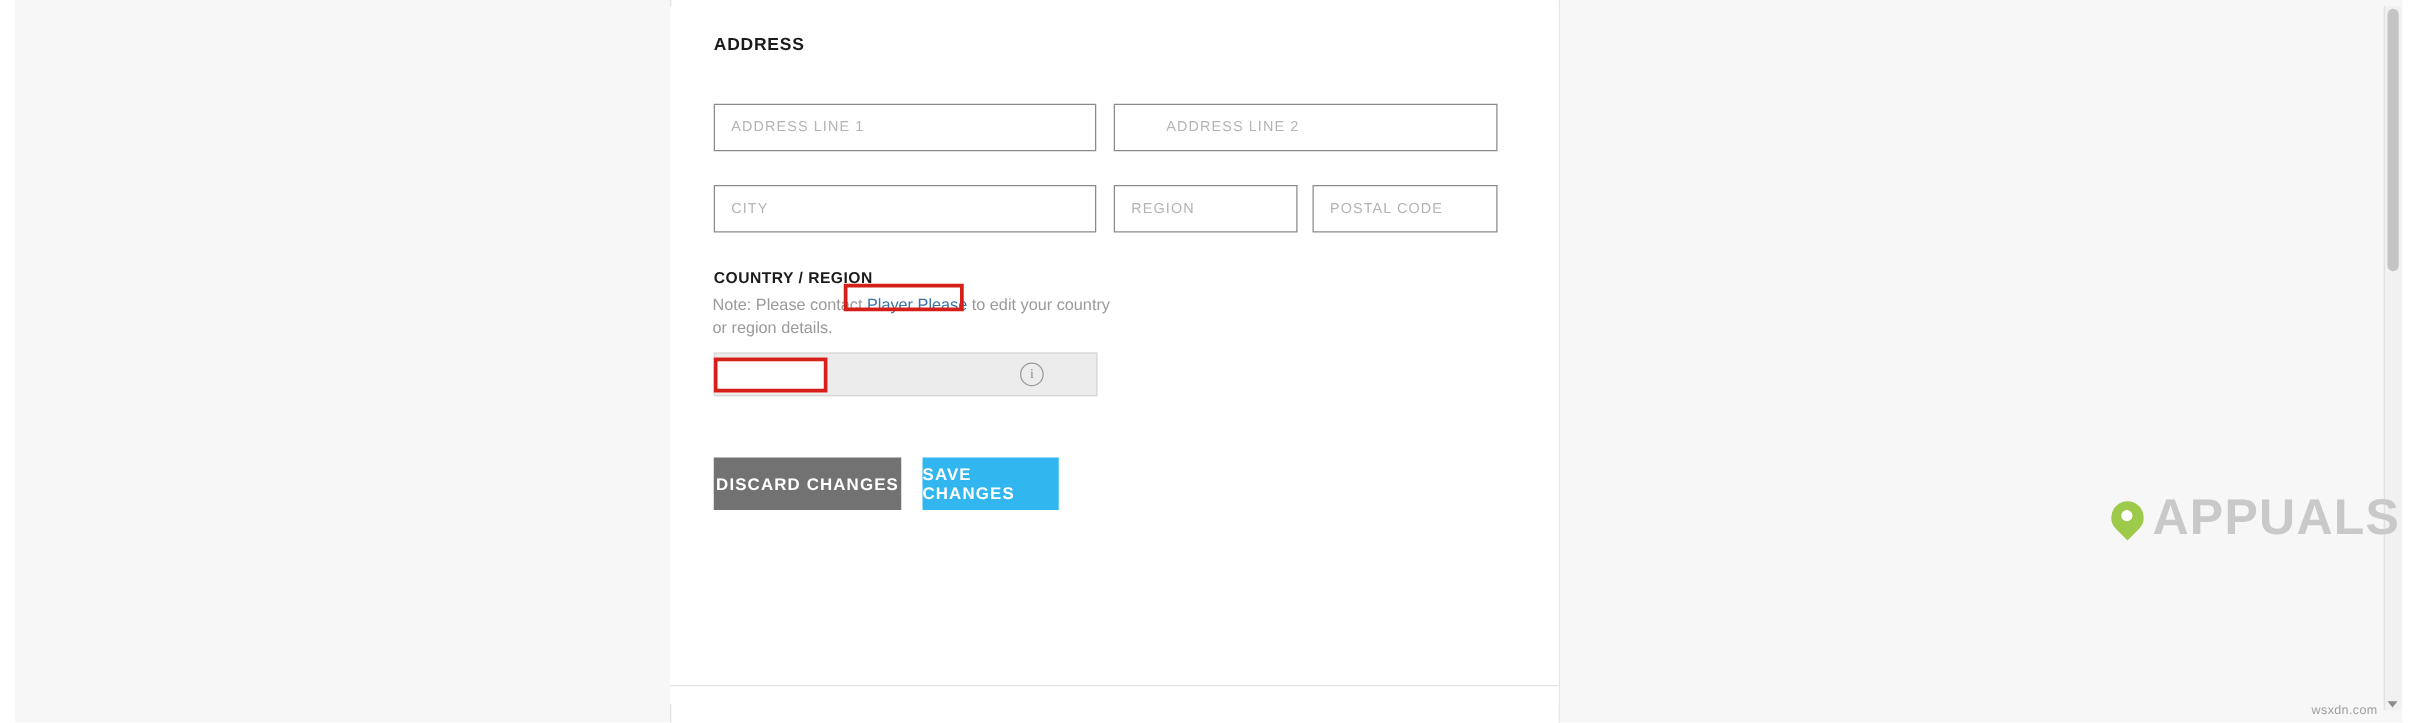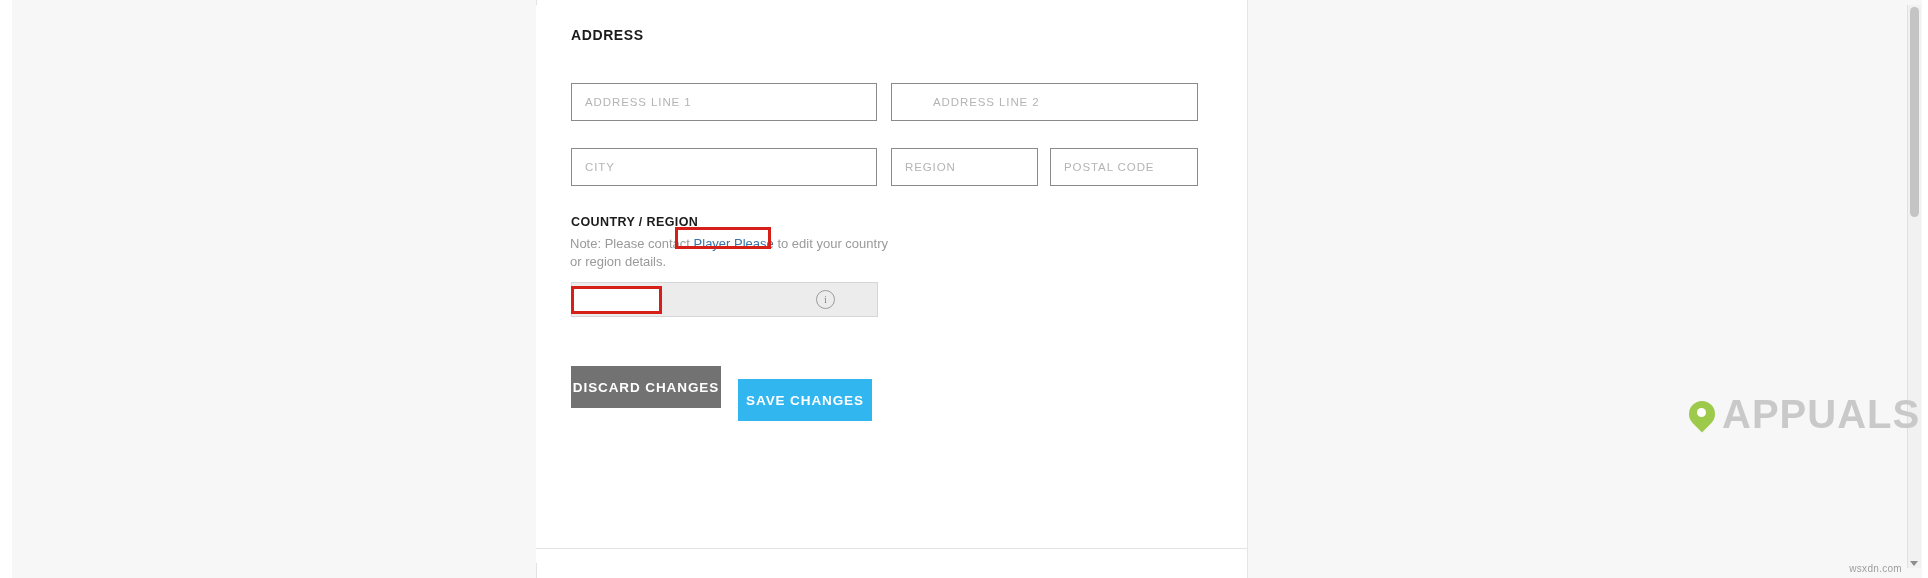--- a/index.html
+++ b/index.html
@@ -163,21 +163,21 @@
     align-items: center;
     justify-content: center;
     color: #ffffff;
     font-size: 13.5px;
     font-weight: bold;
     letter-spacing: 0.9px;
     cursor: pointer;
     user-select: none;
   }
   #btn-discard { left: 35px;  top: 361px; width: 150px; background: #727272; }
-  #btn-save    { left: 202px; top: 374px; width: 134px; background: #31b6ef; }
+  #btn-save    { left: 202px; top: 361px; width: 109px; background: #31b6ef; }
 
   
   #scrollbar-track {
     position: absolute;
     right: 7px;
     top: 5px;
     width: 13px;
     bottom: 10px;
     background: #f1f1f1;
     border-left: 1px solid #e0e0e0;

